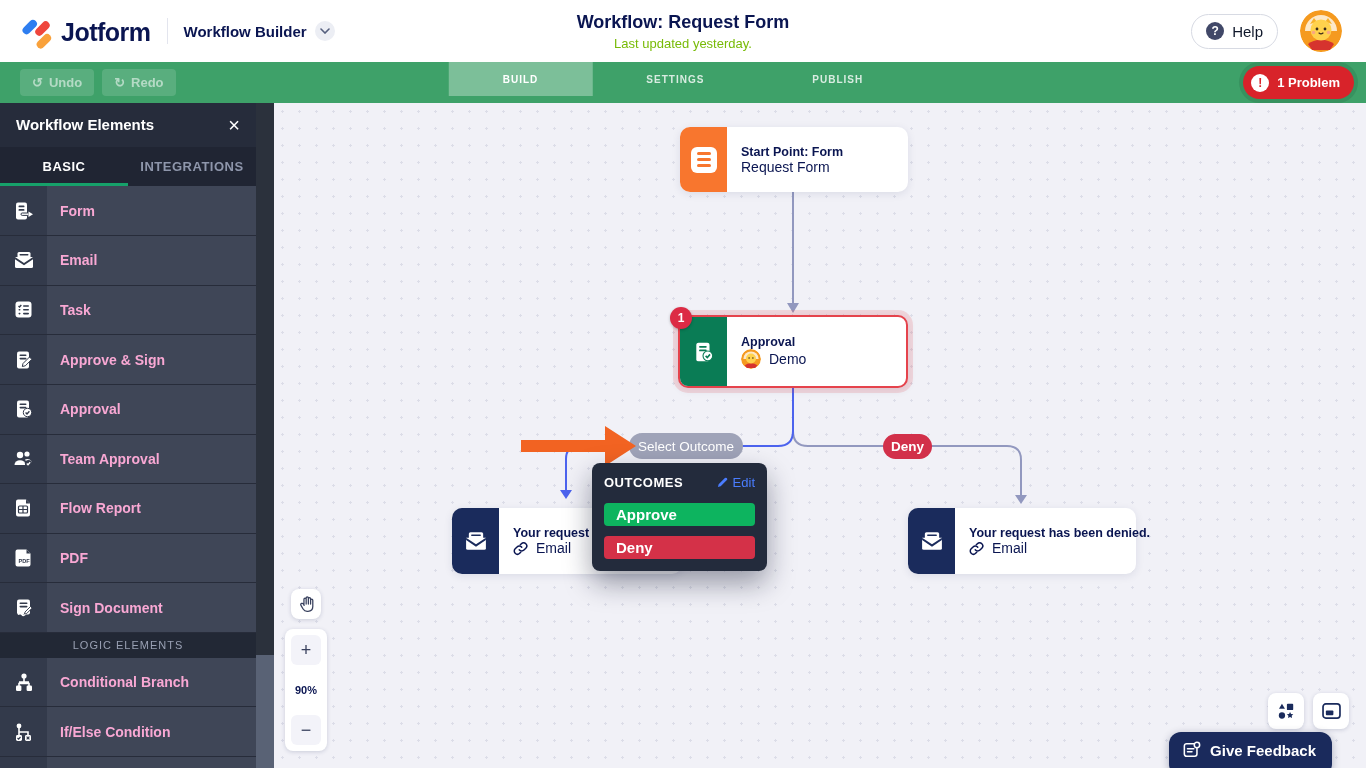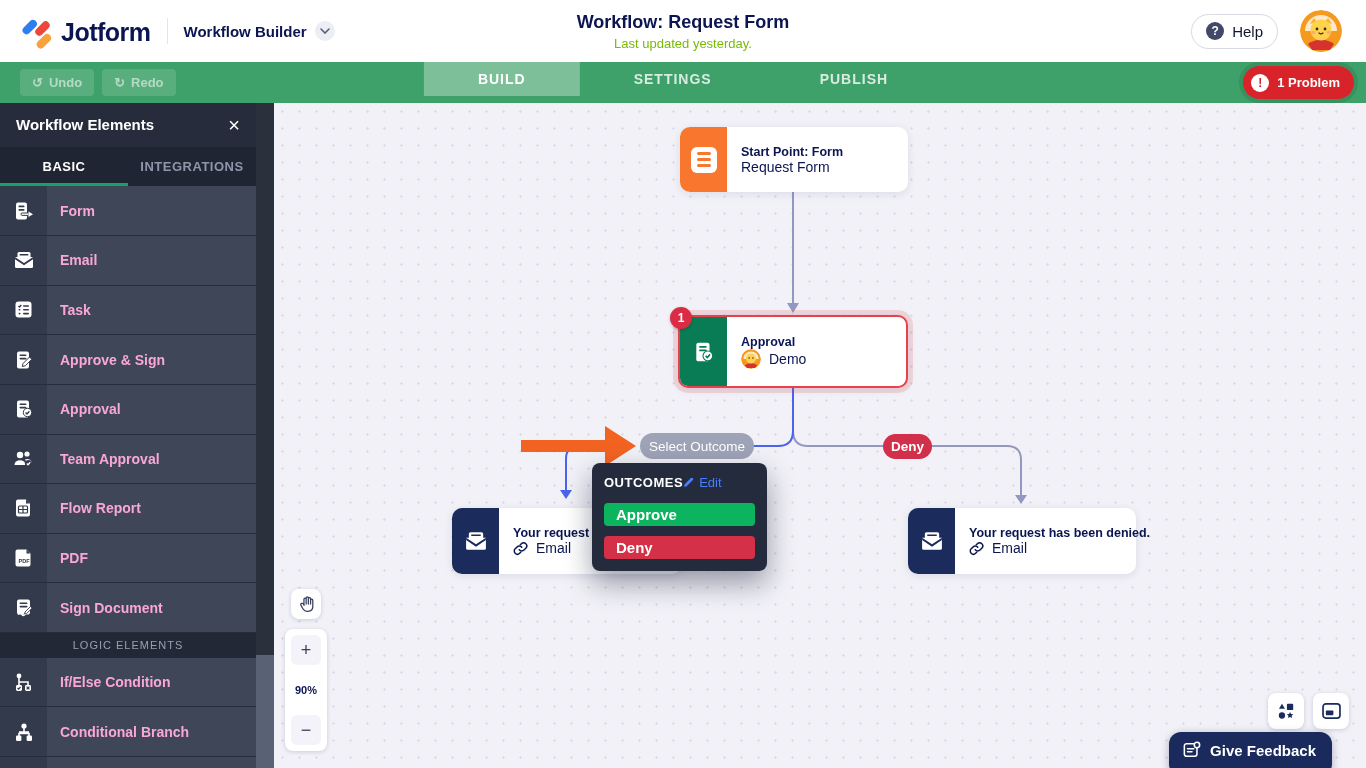--- a/index.html
+++ b/index.html
@@ -34,21 +34,21 @@
   .avatar { width:42px; height:42px; border-radius:50%; overflow:hidden; cursor:pointer; flex:0 0 auto; }
 
   
   .toolbar { position:absolute; left:0; top:62px; width:1366px; height:41px; background:#3ea169;
     display:flex; align-items:center; z-index:19; }
   .undo-redo { display:flex; gap:8px; margin-left:20px; }
   .ur-btn { display:flex; align-items:center; gap:6px; height:27px; padding:0 12px; border-radius:4px;
     background:rgba(255,255,255,.14); color:rgba(255,255,255,.55); font-size:13px; font-weight:bold; cursor:default; }
   .tab-group { position:absolute; left:50%; top:0; transform:translateX(-50%); height:41px; display:flex; }
   .tb-tab { height:34px; display:flex; align-items:center; justify-content:center; padding:0 54px;
-    font-size:14px; font-weight:bold; letter-spacing:1px; color:rgba(255,255,255,.8); cursor:pointer; }
+    font-size:10px; font-weight:bold; letter-spacing:1px; color:rgba(255,255,255,.8); cursor:pointer; }
   .tb-tab.active { background:rgba(255,255,255,.32); color:#fff; }
   .problem-pill { position:absolute; right:12px; top:4px; height:33px; display:flex; align-items:center; gap:8px;
     background:#d8232a; border-radius:17px; padding:0 14px 0 8px; cursor:pointer;
     box-shadow:0 0 0 4px rgba(20,60,40,.15); }
   .problem-ic { width:18px; height:18px; border-radius:50%; background:#fff; color:#d8232a;
     font-size:12px; font-weight:bold; display:flex; align-items:center; justify-content:center; }
   .problem-txt { color:#fff; font-size:13px; font-weight:bold; }
 
   
   .sidebar { position:absolute; left:0; top:103px; width:274px; height:665px; background:#2b3140;
@@ -88,28 +88,28 @@
   .err-badge { position:absolute; left:-10px; top:-10px; width:22px; height:22px; border-radius:50%;
     background:#dc2b45; color:#fff; font-size:12px; font-weight:bold; display:flex; align-items:center;
     justify-content:center; box-shadow:0 1px 3px rgba(0,0,0,.25); }
   .form-glyph { width:26px; height:26px; background:#fff; border-radius:6px; display:flex; flex-direction:column;
     align-items:center; justify-content:center; gap:3px; }
   .form-glyph i { width:14px; height:3px; border-radius:2px; background:#f8762e; }
   .mini-avatar { width:20px; height:20px; border-radius:50%; overflow:hidden; flex:0 0 auto; }
 
   .pill { position:absolute; z-index:5; display:flex; align-items:center; justify-content:center;
     border-radius:13px; color:#fff; cursor:pointer; }
-  .pill-outcome { left:366px; top:330px; width:114px; height:26px; background:#9fa3b8; font-size:13.5px; }
+  .pill-outcome { left:355px; top:330px; width:114px; height:26px; background:#9fa3b8; font-size:13.5px; }
   .pill-deny { left:609px; top:331px; width:49px; height:25px; background:#d2304a; font-size:13.5px; font-weight:bold; }
 
   .annotation-arrow { position:absolute; left:245px; top:320px; z-index:6; pointer-events:none; }
 
   .outcomes { position:absolute; left:318px; top:360px; width:175px; background:#232b3c; border-radius:8px;
     box-shadow:0 12px 28px rgba(10,15,40,.4); padding:12px; z-index:10; }
-  .oc-head { display:flex; align-items:center; justify-content:flex-start; }
+  .oc-head { display:flex; align-items:center; justify-content:space-between; }
   .oc-title { color:#fff; font-size:13px; font-weight:bold; letter-spacing:.5px; }
   .oc-edit { display:flex; align-items:center; gap:5px; color:#4a7dff; font-size:13px; cursor:pointer; }
   .oc-opt { margin-top:10px; height:23px; border-radius:4px; display:flex; align-items:center; padding:0 12px;
     color:#fff; font-size:15px; font-weight:bold; cursor:pointer; }
   .oc-approve { background:#0db45f; margin-top:13px; }
   .oc-deny { background:#d43148; }
 
   
   .hand-btn { position:absolute; left:17px; top:486px; width:30px; height:30px; background:#fff; border-radius:8px;
     box-shadow:0 1px 4px rgba(30,40,90,.18); display:flex; align-items:center; justify-content:center;
@@ -314,41 +314,41 @@
             <path d="M11 14l5.5-5.5 1.6 1.6L12.6 15.6 10.5 16z" fill="#fff" stroke="#333a4b" stroke-width=".9"></path>
           </svg>
       </div>
       <div class="sb-label">Sign Document</div>
     </div>
 
     <div class="sb-section">LOGIC ELEMENTS</div>
 
     <div class="sb-item">
       <div class="sb-ic">
+        <svg width="20" height="20" viewBox="0 0 20 20">
+            <circle cx="10" cy="4" r="2.6" fill="#fff"></circle>
+            <path d="M10 6v4M5 14v-2.5h10V14M5 10h10" stroke="#fff" stroke-width="1.6" fill="none"></path>
+            <rect x="2" y="13.5" width="5.4" height="5.4" rx="1.2" fill="#fff"></rect>
+            <rect x="12.6" y="13.5" width="5.4" height="5.4" rx="1.2" fill="#fff"></rect>
+          </svg>
+      </div>
+      <div class="sb-label">Conditional Branch</div>
+    </div>
+    <div class="sb-item">
+      <div class="sb-ic">
         <svg width="21" height="20" viewBox="0 0 21 20">
             <circle cx="6" cy="4" r="2.4" fill="#fff"></circle>
             <path d="M6 6v4h9v3M6 10v3" stroke="#fff" stroke-width="1.6" fill="none"></path>
             <rect x="3" y="13" width="6" height="6" rx="1.4" fill="#fff"></rect>
             <path d="M4.5 16l1.1 1.1 1.9-2.1" stroke="#333a4b" stroke-width="1.2" fill="none"></path>
             <rect x="12" y="13" width="6" height="6" rx="1.4" fill="#fff"></rect>
             <path d="M13.6 14.6l2.8 2.8M16.4 14.6l-2.8 2.8" stroke="#333a4b" stroke-width="1.2"></path>
           </svg>
       </div>
       <div class="sb-label">If/Else Condition</div>
-    </div>
-    <div class="sb-item">
-      <div class="sb-ic">
-        <svg width="20" height="20" viewBox="0 0 20 20">
-            <circle cx="10" cy="4" r="2.6" fill="#fff"></circle>
-            <path d="M10 6v4M5 14v-2.5h10V14M5 10h10" stroke="#fff" stroke-width="1.6" fill="none"></path>
-            <rect x="2" y="13.5" width="5.4" height="5.4" rx="1.2" fill="#fff"></rect>
-            <rect x="12.6" y="13.5" width="5.4" height="5.4" rx="1.2" fill="#fff"></rect>
-          </svg>
-      </div>
-      <div class="sb-label">Conditional Branch</div>
     </div>
     <div class="sb-item partial">
       <div class="sb-ic"></div>
         <div class="sb-label"></div>
     </div>
   </div>
   <div class="sb-scroll">
     <div class="sb-thumb"></div>
   </div>
 </div>

